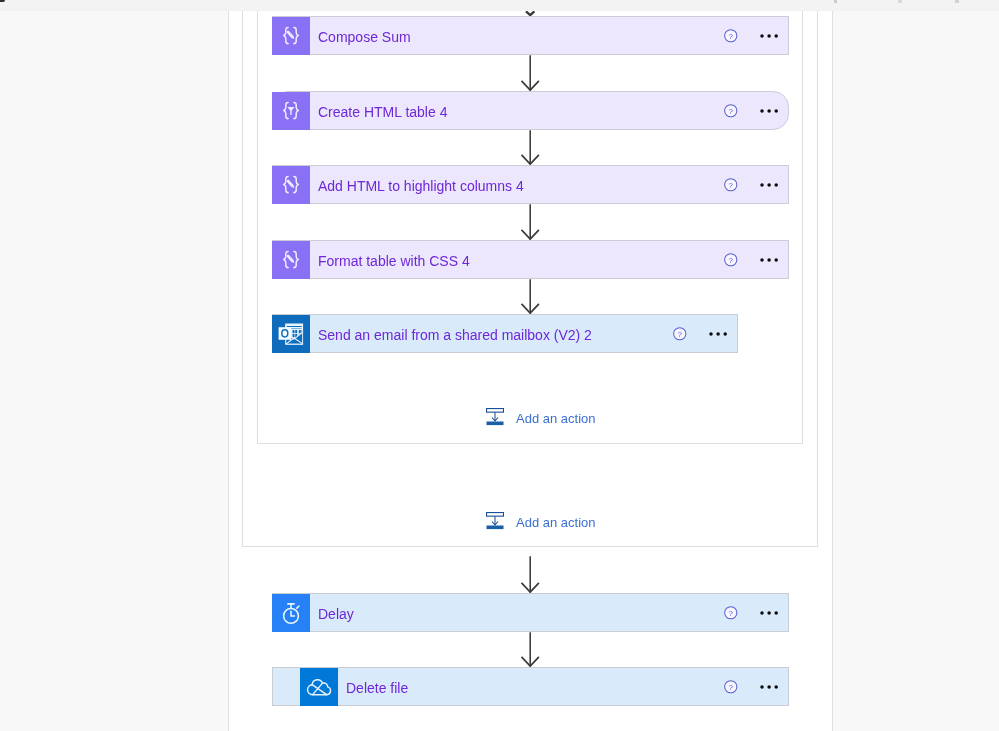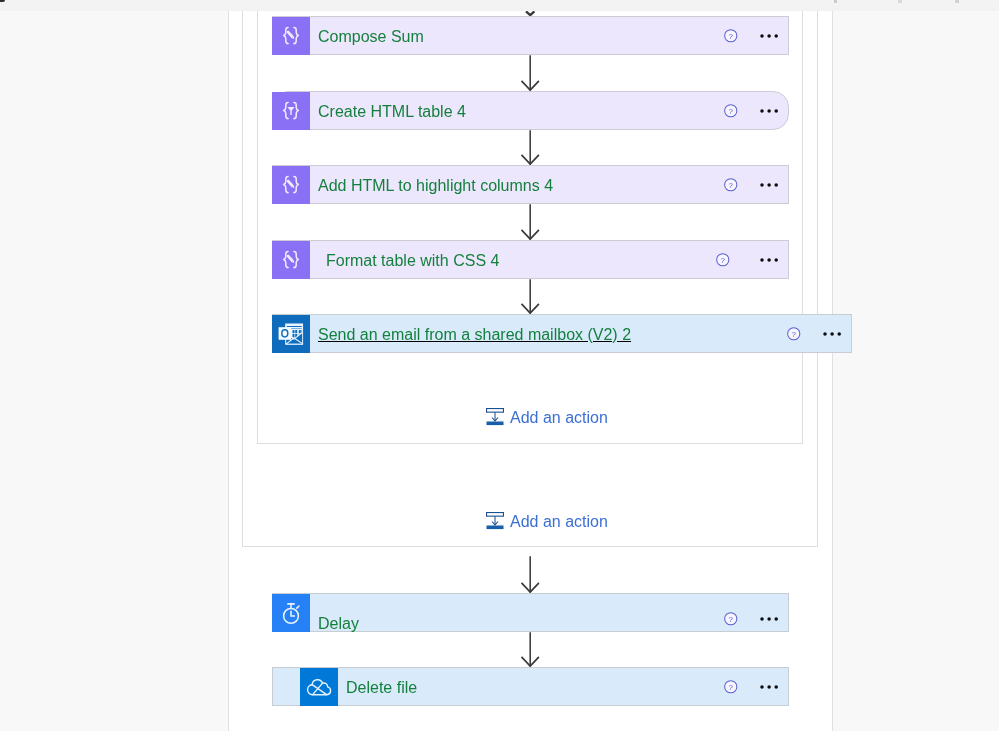--- a/index.html
+++ b/index.html
@@ -16,29 +16,29 @@
   .scope{position:absolute;border:1px solid #dedede;background:#fff;box-sizing:border-box;}
   #clip{position:absolute;left:0;top:11px;width:999px;height:720px;overflow:hidden;}
   #content{position:absolute;left:0;top:0;width:999px;height:720px;}
 
   .card{position:absolute;height:39px;display:flex;align-items:center;box-sizing:border-box;}
   .card.purple{background:#ece7fc;border:1px solid #cdcbd6;}
   .card.blue{background:#d9eafb;border:1px solid #c8cdd4;}
   .iconbox{width:38px;height:38px;flex:0 0 38px;display:flex;align-items:center;justify-content:center;margin-left:-1px;margin-bottom:-1px;}
   .purple .iconbox{background:#8a70f5;}
   .blue .iconbox{background:#0f6cbd;}
-  .title{margin-left:8px;font-size:16px;line-height:1;color:#15803d;white-space:nowrap;position:relative;top:1px;}
+  .title{margin-left:8px;font-size:14px;line-height:1;color:#6d28d9;white-space:nowrap;position:relative;top:1px;}
   .spacer{flex:1 1 auto;}
   .help{width:24px;height:24px;display:flex;align-items:center;justify-content:center;margin-right:14.4px;}
   .menu{width:24px;height:24px;display:flex;align-items:center;justify-content:center;margin-right:6.6px;}
 
   .conn{position:absolute;line-height:0;font-size:0;}
   .conn svg{display:block;}
   .addaction{position:absolute;display:flex;align-items:center;cursor:pointer;}
-  .addaction .lbl{margin-left:6px;font-size:16px;color:#3b6fd4;position:relative;top:-1px;}
+  .addaction .lbl{margin-left:12px;font-size:13px;color:#3b6fd4;position:relative;top:-1px;}
 </style>
 </head>
 <body>
 
 <div id="topbar"></div>
 <div id="topbar-rule"></div>
 <div id="topbar-glyph"></div>
 <div class="clip-frag" style="left:834px;width:3px;"></div>
 <div class="clip-frag" style="left:898px;width:4px;opacity:.45;"></div>
 <div class="clip-frag" style="left:955px;width:4px;opacity:.6;"></div>
@@ -127,21 +127,21 @@
           </svg>
         </div>
         <div class="menu">
           <svg viewBox="0 0 20 6" width="20" height="6" aria-hidden="true">
             <circle cx="3" cy="3" r="1.75" fill="#0b0b0b"></circle>
             <circle cx="10.1" cy="3" r="1.75" fill="#0b0b0b"></circle>
             <circle cx="17.2" cy="3" r="1.75" fill="#0b0b0b"></circle>
           </svg>
         </div>
       </div>
-      <div class="card purple" style="left: 272px; top: 229px; width: 517px; height: 39px; gap: 8px;">
+      <div class="card purple" style="left: 272px; top: 229px; width: 517px; height: 39px;">
         <div class="iconbox">
           <svg viewBox="0 0 24 24" width="24" height="24" aria-hidden="true">
             <g fill="none" stroke="#eee9ff" stroke-width="1.55" stroke-linecap="round" stroke-linejoin="round">
               <path d="M9.1 3.4C7.2 3.4 6.8 4.4 6.8 6v2.2c0 1.7-.6 2.7-2.1 3.2 1.5.5 2.1 1.5 2.1 3.2V17c0 1.6.4 2.6 2.3 2.6"></path>
               <path d="M14.9 3.4c1.9 0 2.3 1 2.3 2.6v2.2c0 1.7.6 2.7 2.1 3.2-1.5.5-2.1 1.5-2.1 3.2V17c0 1.6-.4 2.6-2.3 2.6"></path>
             </g>
             <g transform="rotate(-42 12 11.4)">
               <rect x="10.6" y="5.6" width="2.9" height="8.8" rx="1.45" fill="#eee9ff"></rect>
               <path d="M10.6 13.9h2.9l-1.45 2.3z" fill="#eee9ff"></path>
             </g>
@@ -156,21 +156,21 @@
           </svg>
         </div>
         <div class="menu">
           <svg viewBox="0 0 20 6" width="20" height="6" aria-hidden="true">
             <circle cx="3" cy="3" r="1.75" fill="#0b0b0b"></circle>
             <circle cx="10.1" cy="3" r="1.75" fill="#0b0b0b"></circle>
             <circle cx="17.2" cy="3" r="1.75" fill="#0b0b0b"></circle>
           </svg>
         </div>
       </div>
-      <div class="card blue" style="left: 272px; top: 303px; width: 580px; height: 39px; text-decoration: underline;">
+      <div class="card blue" style="left: 272px; top: 303px; width: 466px; height: 39px;">
         <div class="iconbox" style="background:#0f6cbd">
           <svg viewBox="0 0 30 32" width="30" height="32" aria-hidden="true">
             <defs>
               <clipPath id="olClip">
                 <rect x="9.2" y="5.4" width="18" height="21.4"></rect>
               </clipPath>
             </defs>
             <g clip-path="url(#olClip)">
               <rect x="9.2" y="5.4" width="18" height="21.4" fill="#e9f4ff"></rect>
               <g fill="#0e6ebe">
@@ -208,21 +208,21 @@
           </svg>
         </div>
         <div class="menu">
           <svg viewBox="0 0 20 6" width="20" height="6" aria-hidden="true">
             <circle cx="3" cy="3" r="1.75" fill="#0b0b0b"></circle>
             <circle cx="10.1" cy="3" r="1.75" fill="#0b0b0b"></circle>
             <circle cx="17.2" cy="3" r="1.75" fill="#0b0b0b"></circle>
           </svg>
         </div>
       </div>
-      <div class="card blue" style="left: 272px; top: 582px; width: 517px; height: 39px; align-items: flex-end;">
+      <div class="card blue" style="left: 272px; top: 582px; width: 517px; height: 39px;">
         <div class="iconbox" style="background:#2680f6">
           <svg viewBox="0 0 24 26" width="24" height="26" aria-hidden="true">
             <g fill="none" stroke="#e9f4ff" stroke-width="1.55">
               <circle cx="12" cy="15.9" r="7.4"></circle>
               <path d="M9 3.9h6" stroke-width="1.9" stroke-linecap="round"></path>
               <path d="M12 4v4.4"></path>
               <path d="M17.8 8.1l2.2-2.1" stroke-linecap="round"></path>
               <path d="M12 10.8v5.1h4" stroke-linecap="butt"></path>
             </g>
           </svg>

